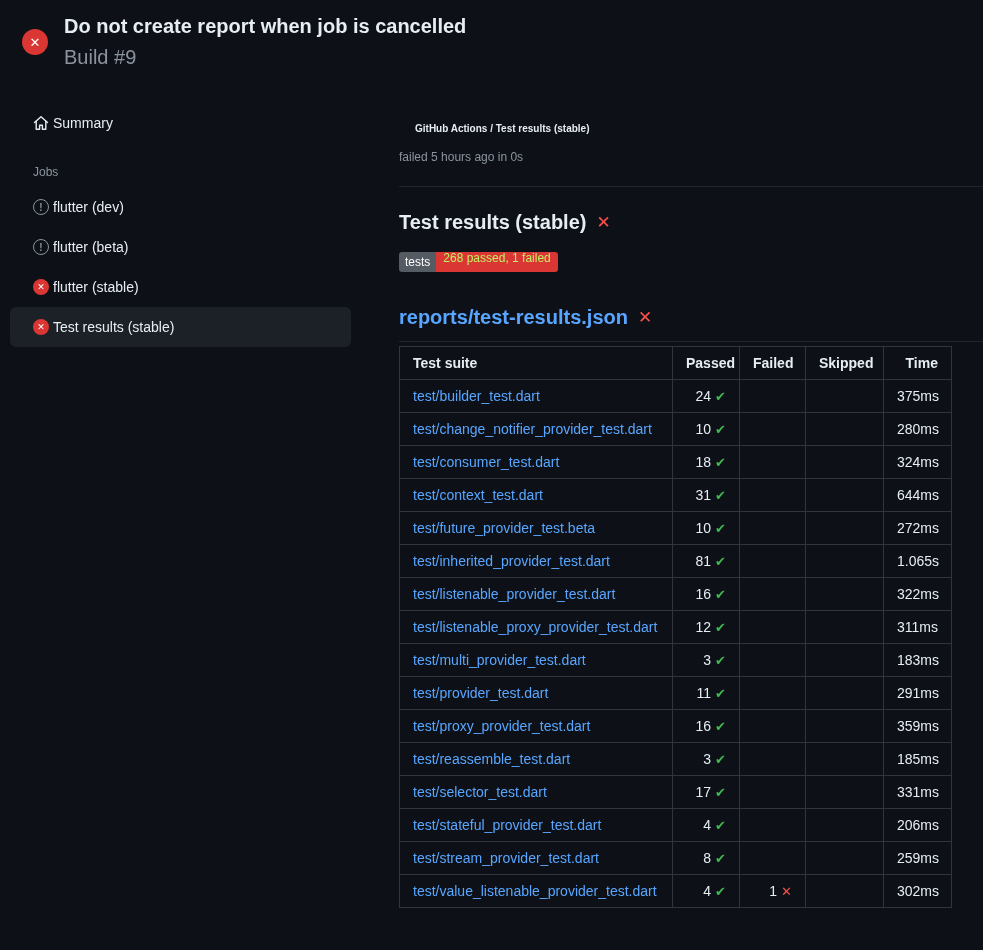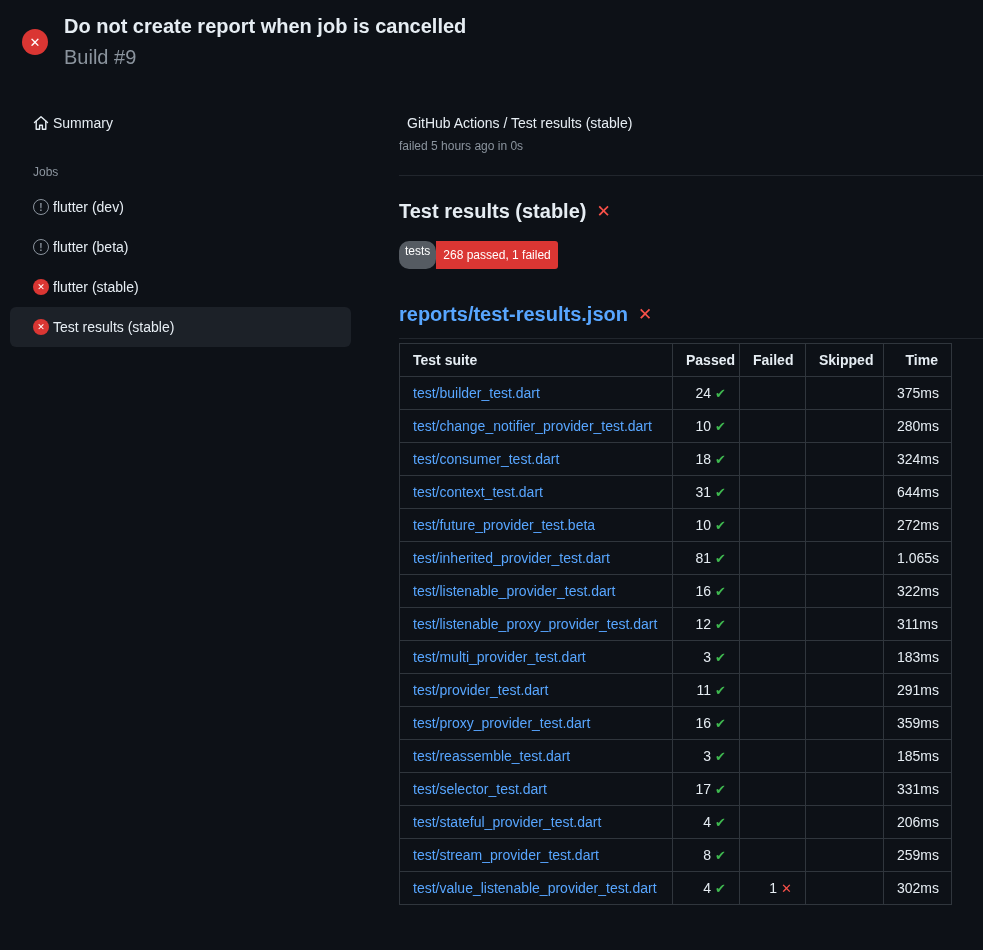--- a/index.html
+++ b/index.html
@@ -32,30 +32,30 @@
   .side-item{display:flex;align-items:center;gap:4px;height:40px;padding:0 16px 0 23px;
     border-radius:6px;cursor:pointer;font-size:14px;color:var(--text);}
   .side-item.selected{background:var(--selected);}
   .jobs-label{color:var(--muted);font-size:12px;margin:22px 0 8px;padding-left:23px;}
   .alert-circle{display:inline-flex;align-items:center;justify-content:center;width:16px;height:16px;
     border:1.5px solid var(--muted);border-radius:50%;color:var(--muted);
     font-size:10px;font-weight:700;flex:0 0 auto;}
   .home-icon-svg{flex:0 0 auto;display:block;}
 
   main{flex:1 1 auto;padding:24px 0 0 24px;min-width:0;}
-  .breadcrumb{font-weight:400;font-size:14px;margin:8px;}
+  .breadcrumb{font-weight:700;font-size:10px;margin:16px;}
   .meta{color:var(--muted);font-size:12px;margin-top:7px;}
   .divider{border:none;border-top:1px solid var(--divider);margin:22px 0 0;}
 
   h2.section-title{font-size:20px;font-weight:700;margin:24px 0 0;display:flex;align-items:center;gap:10px;}
   .big-x{color:var(--accent_red);font-size:17px;font-weight:900;line-height:1;}
 
   .badge{display:inline-flex;margin-top:18px;font-size:12px;line-height:1;border-radius:3px;overflow:hidden;}
-  .badge .k{background:var(--badge_gray);color:#fff;padding:4px 6px;border-radius:10px;}
-  .badge .v{background:var(--badge_red);color:#ffffff;padding:8px 7px;}
+  .badge .k{background:var(--badge_gray);color:#fff;padding:4px 6px;}
+  .badge .v{background:var(--badge_red);color:#bef264;padding:0 7px;}
 
   h2.report-title{font-size:20px;font-weight:700;margin:34px 0 0;display:flex;align-items:center;gap:10px;
     border-bottom:1px solid var(--divider);padding-bottom:12px;}
 
   .summary-line{margin:18px 0 0;font-size:14px;}
   .summary-line strong{font-weight:700;}
 
   table{border-collapse:collapse;margin-top:4px;table-layout:fixed;width:552px;font-size:14px;padding-left:48px;}
   th,td{border:1px solid var(--border);padding:6px 13px;height:33px;}
   th{font-weight:600;text-align:right;}

